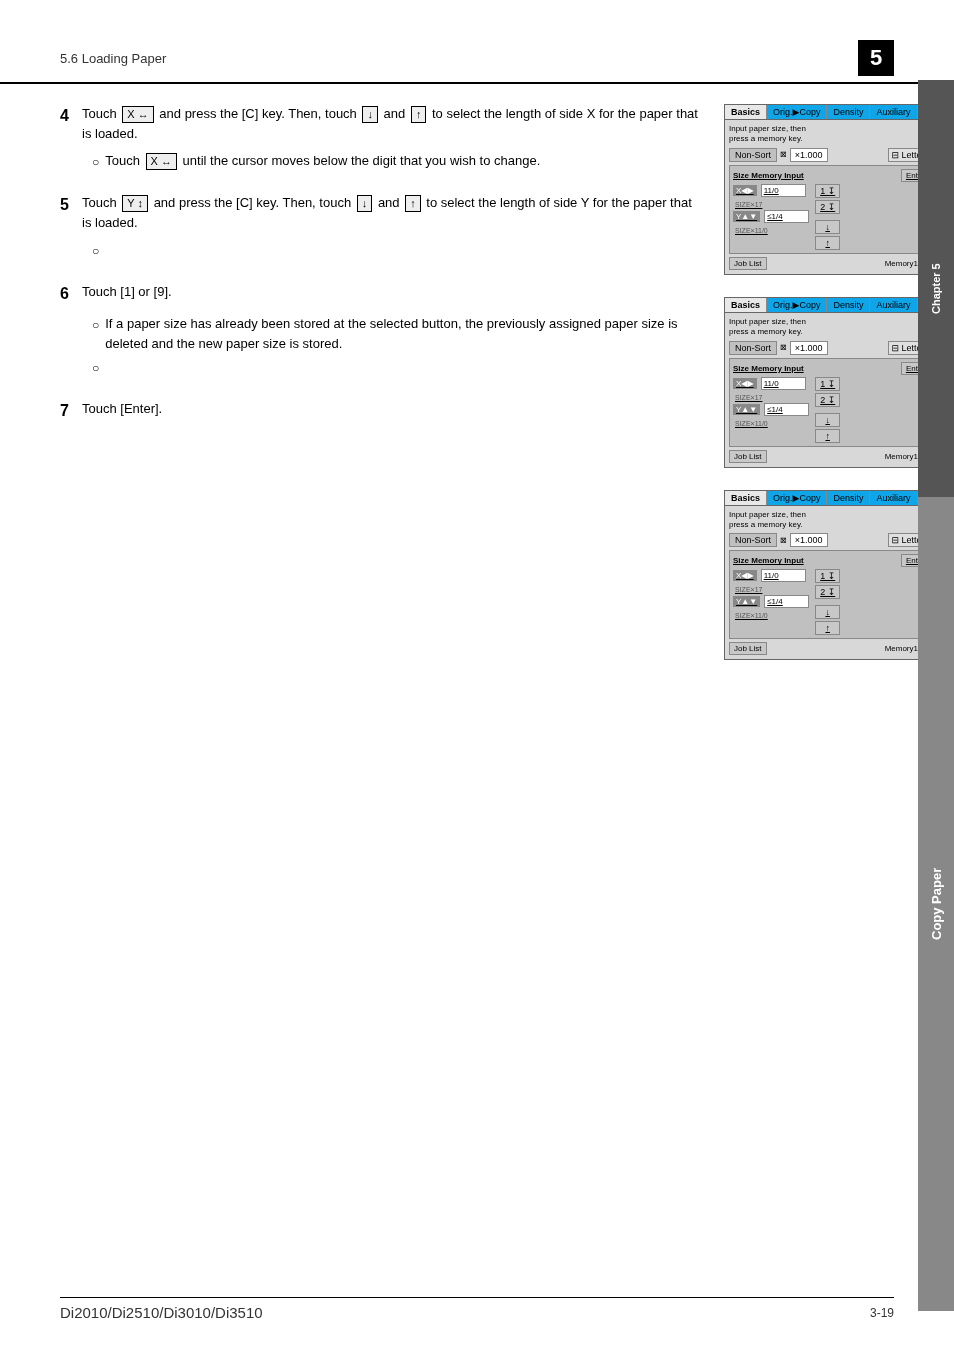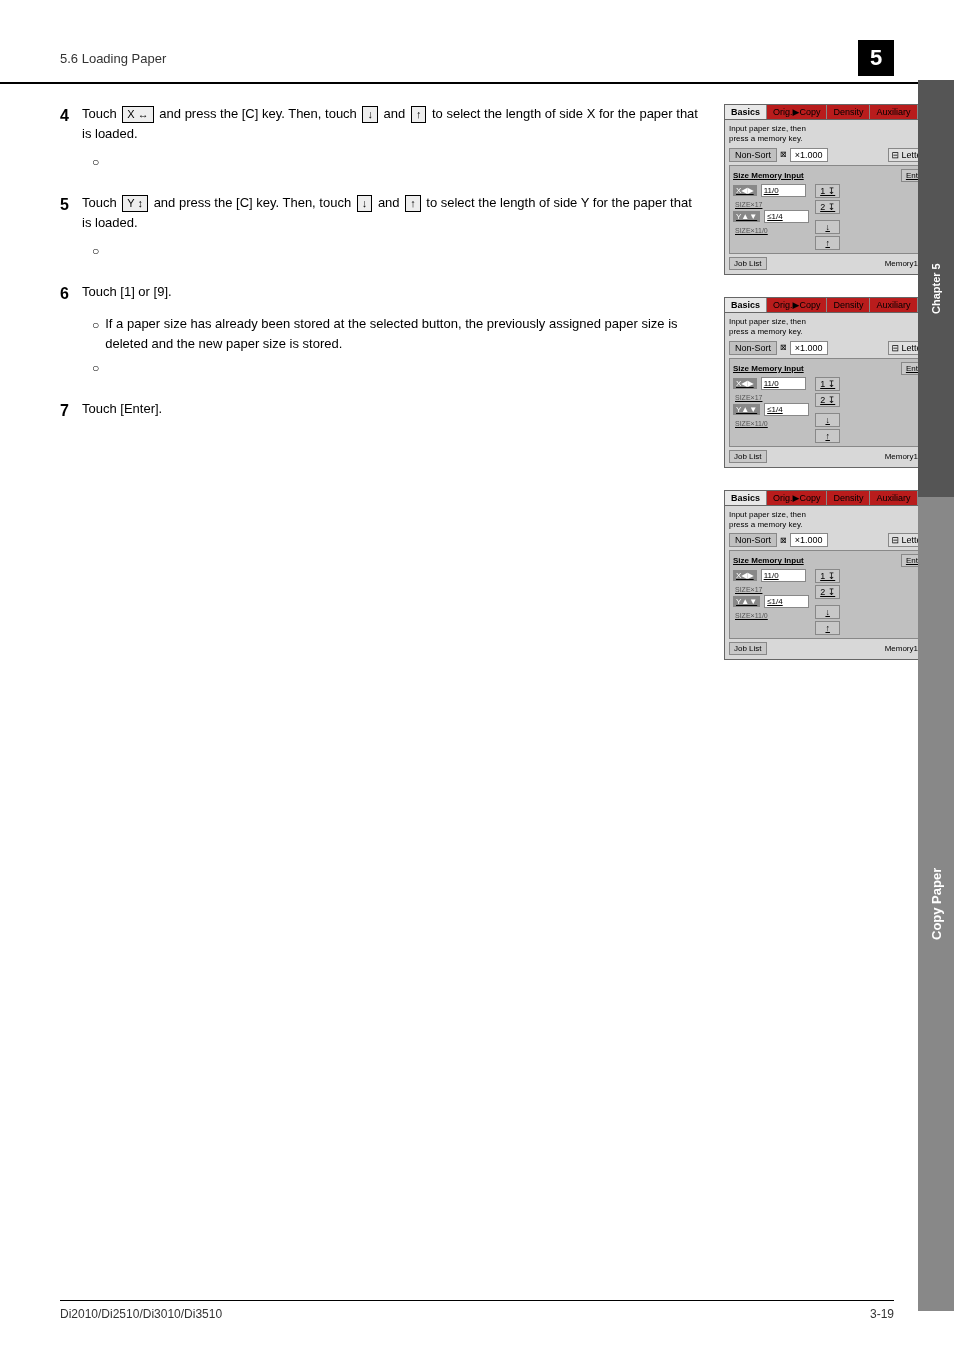--- a/index.html
+++ b/index.html
@@ -128,21 +128,21 @@
     }
     .ui-panel-tabs {
       display: flex;
       background: #b0b0b0;
       border-bottom: 1px solid #666;
     }
     .ui-tab {
       padding: 2px 6px;
       border-right: 1px solid #888;
       font-size: 9px;
-      background: #b91c1c;
+      background: #0ea5e9;
       cursor: pointer;
       white-space: nowrap;
     }
     .ui-tab.active {
       background: #e8e8e8;
       font-weight: bold;
     }
     .ui-panel-body {
       padding: 4px;
       background: #d8d8d8;
@@ -263,21 +263,21 @@
       bottom: 30px;
       left: 60px;
       right: 60px;
       display: flex;
       justify-content: space-between;
       align-items: center;
       border-top: 1px solid #000;
       padding-top: 6px;
     }
     .footer-model {
-      font-size: 12px;
+      font-size: 15px;
       color: #333;
     }
     .footer-page {
       font-size: 12px;
       color: #333;
     }
 
     
     .completion-text {
       margin-left: 32px;
@@ -306,20 +306,23 @@
           <span class="step-text">
             Touch <span class="icon-box">X ↔</span> and press the [C] key.
             Then, touch <span class="icon-box">↓</span>
             and <span class="icon-box">↑</span> to
             select the length of side X for the paper that is loaded.
           </span>
         </div>
         <div class="step-sub">
           <div class="sub-item">
             <span class="sub-bullet">○</span>
+            <span class="sub-text">
+              Touch <span class="icon-box">X ↔</span> until the cursor moves below the digit that you wish to change.
+            </span>
           </div>
         </div>
       </div>
 
       <div class="step-block">
         <div class="step-title">
           <span class="step-num">5</span>
           <span class="step-text">
             Touch <span class="icon-box">Y ↕</span> and press the [C] key.
             Then, touch <span class="icon-box">↓</span>

